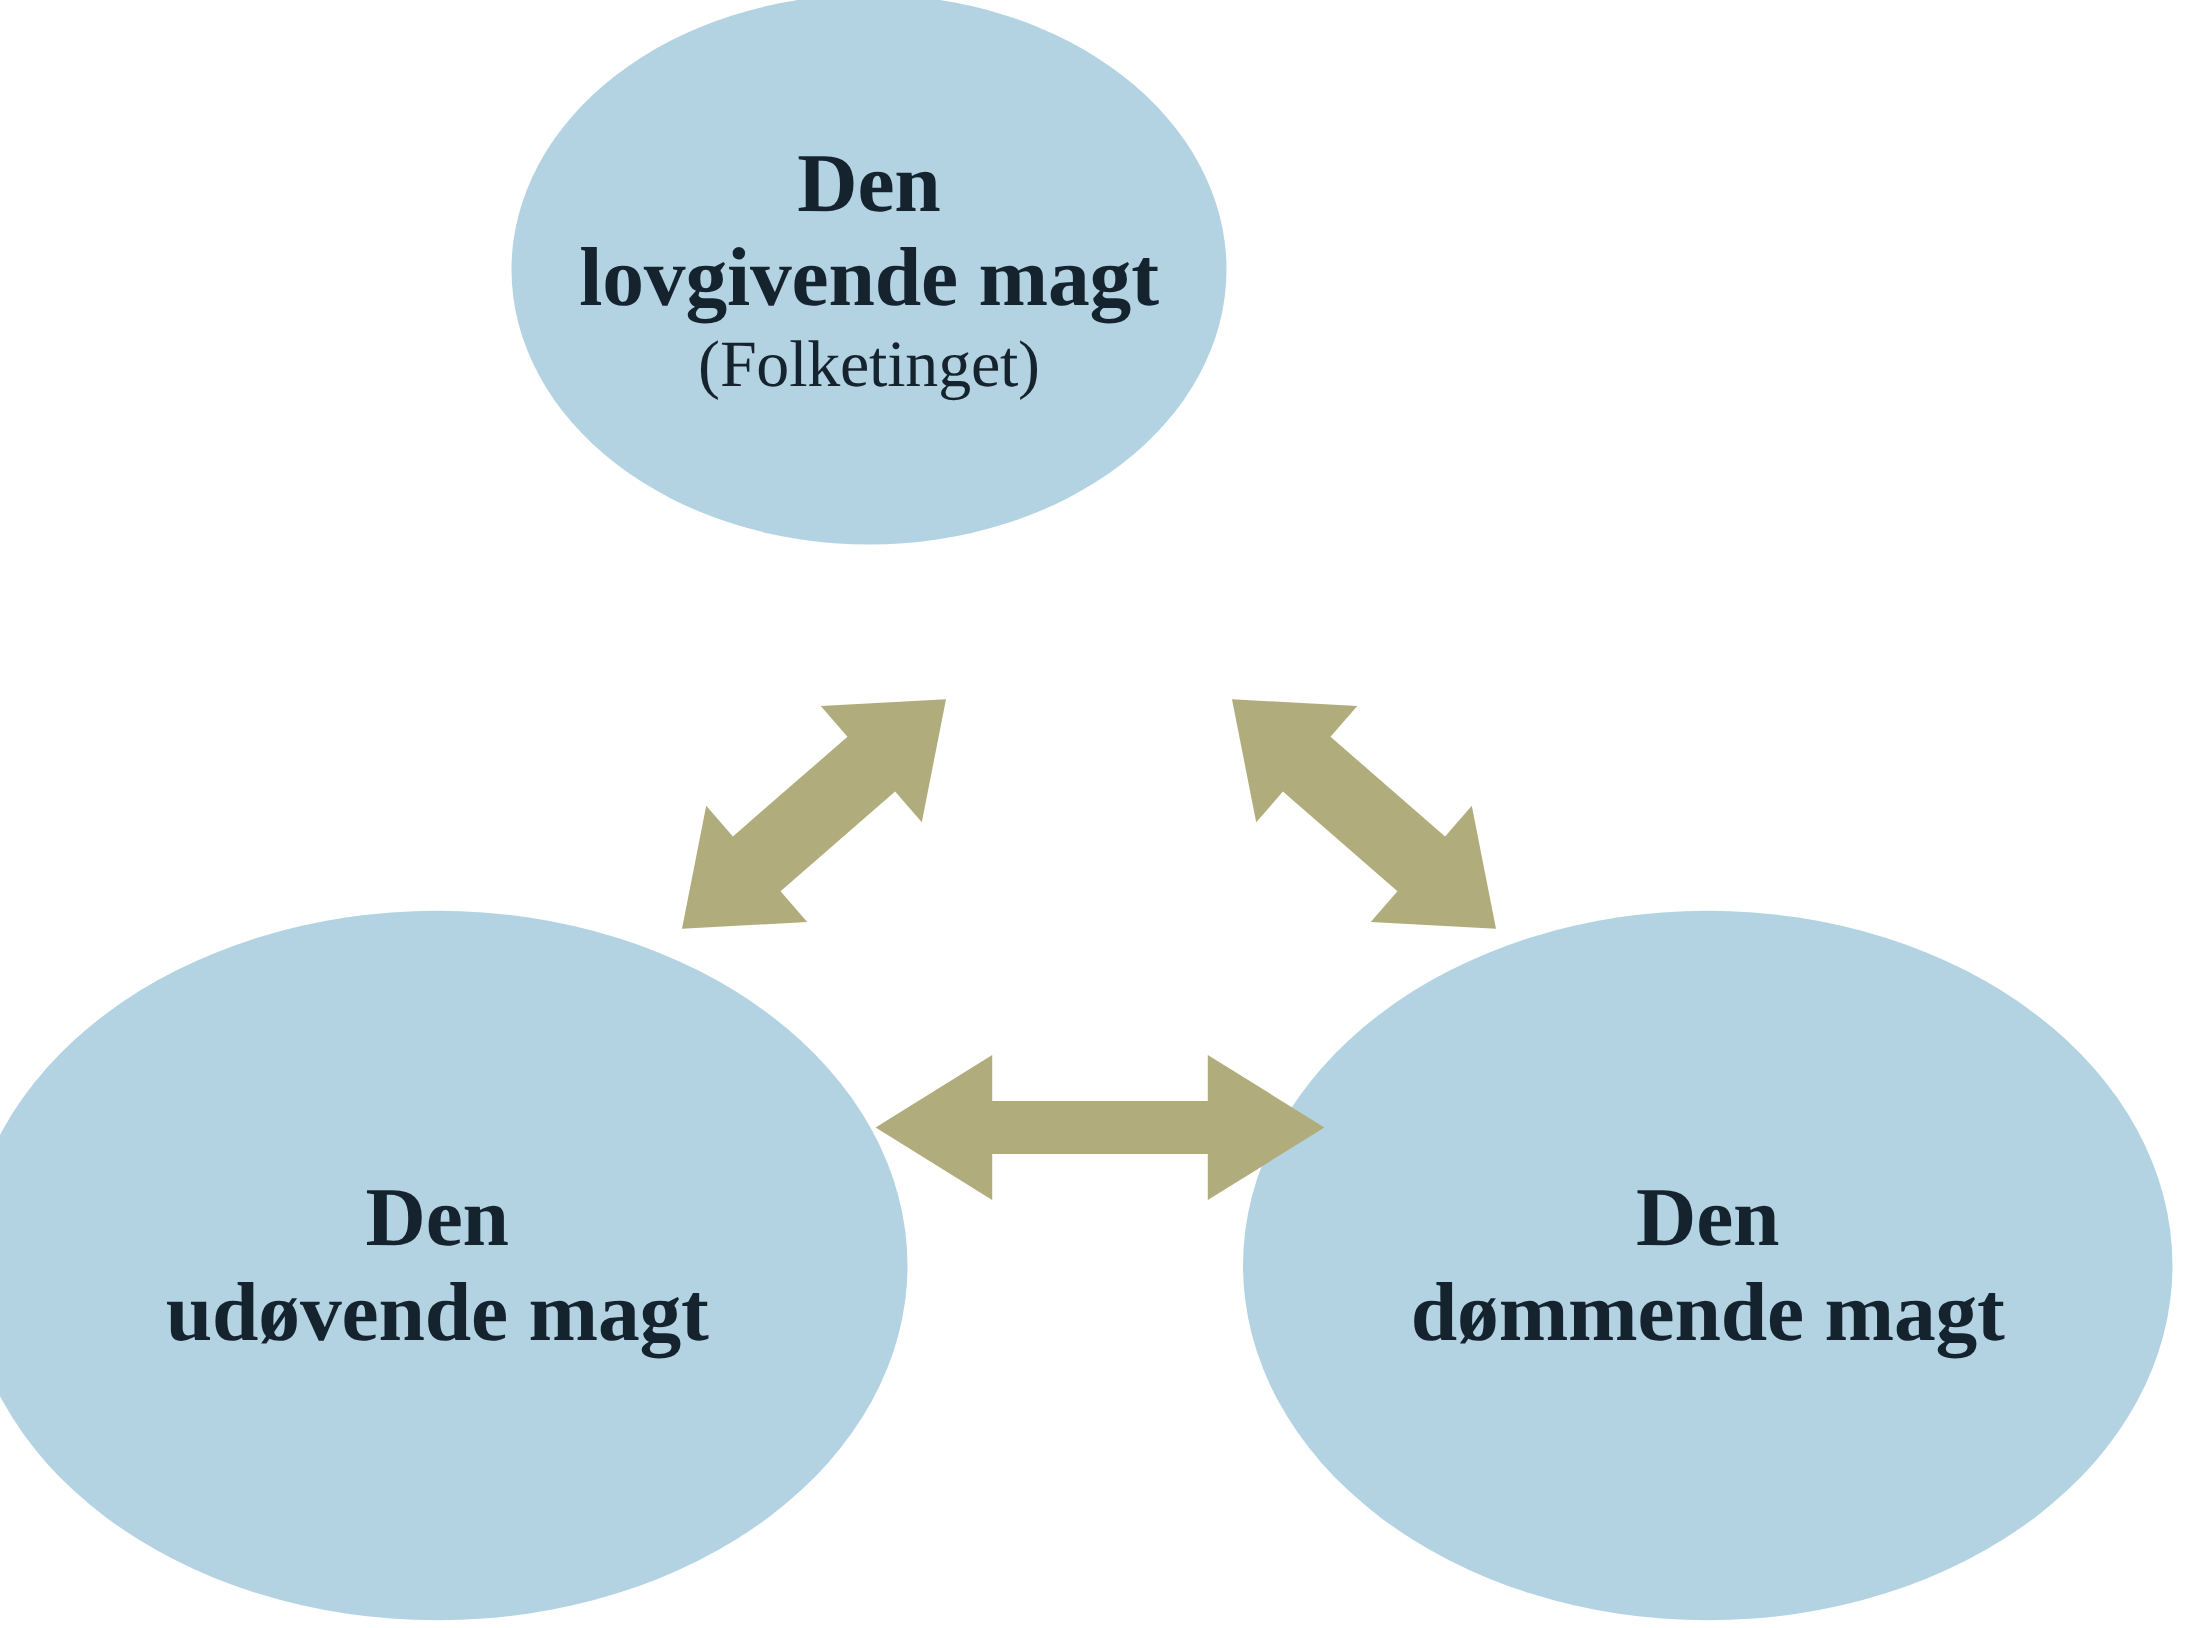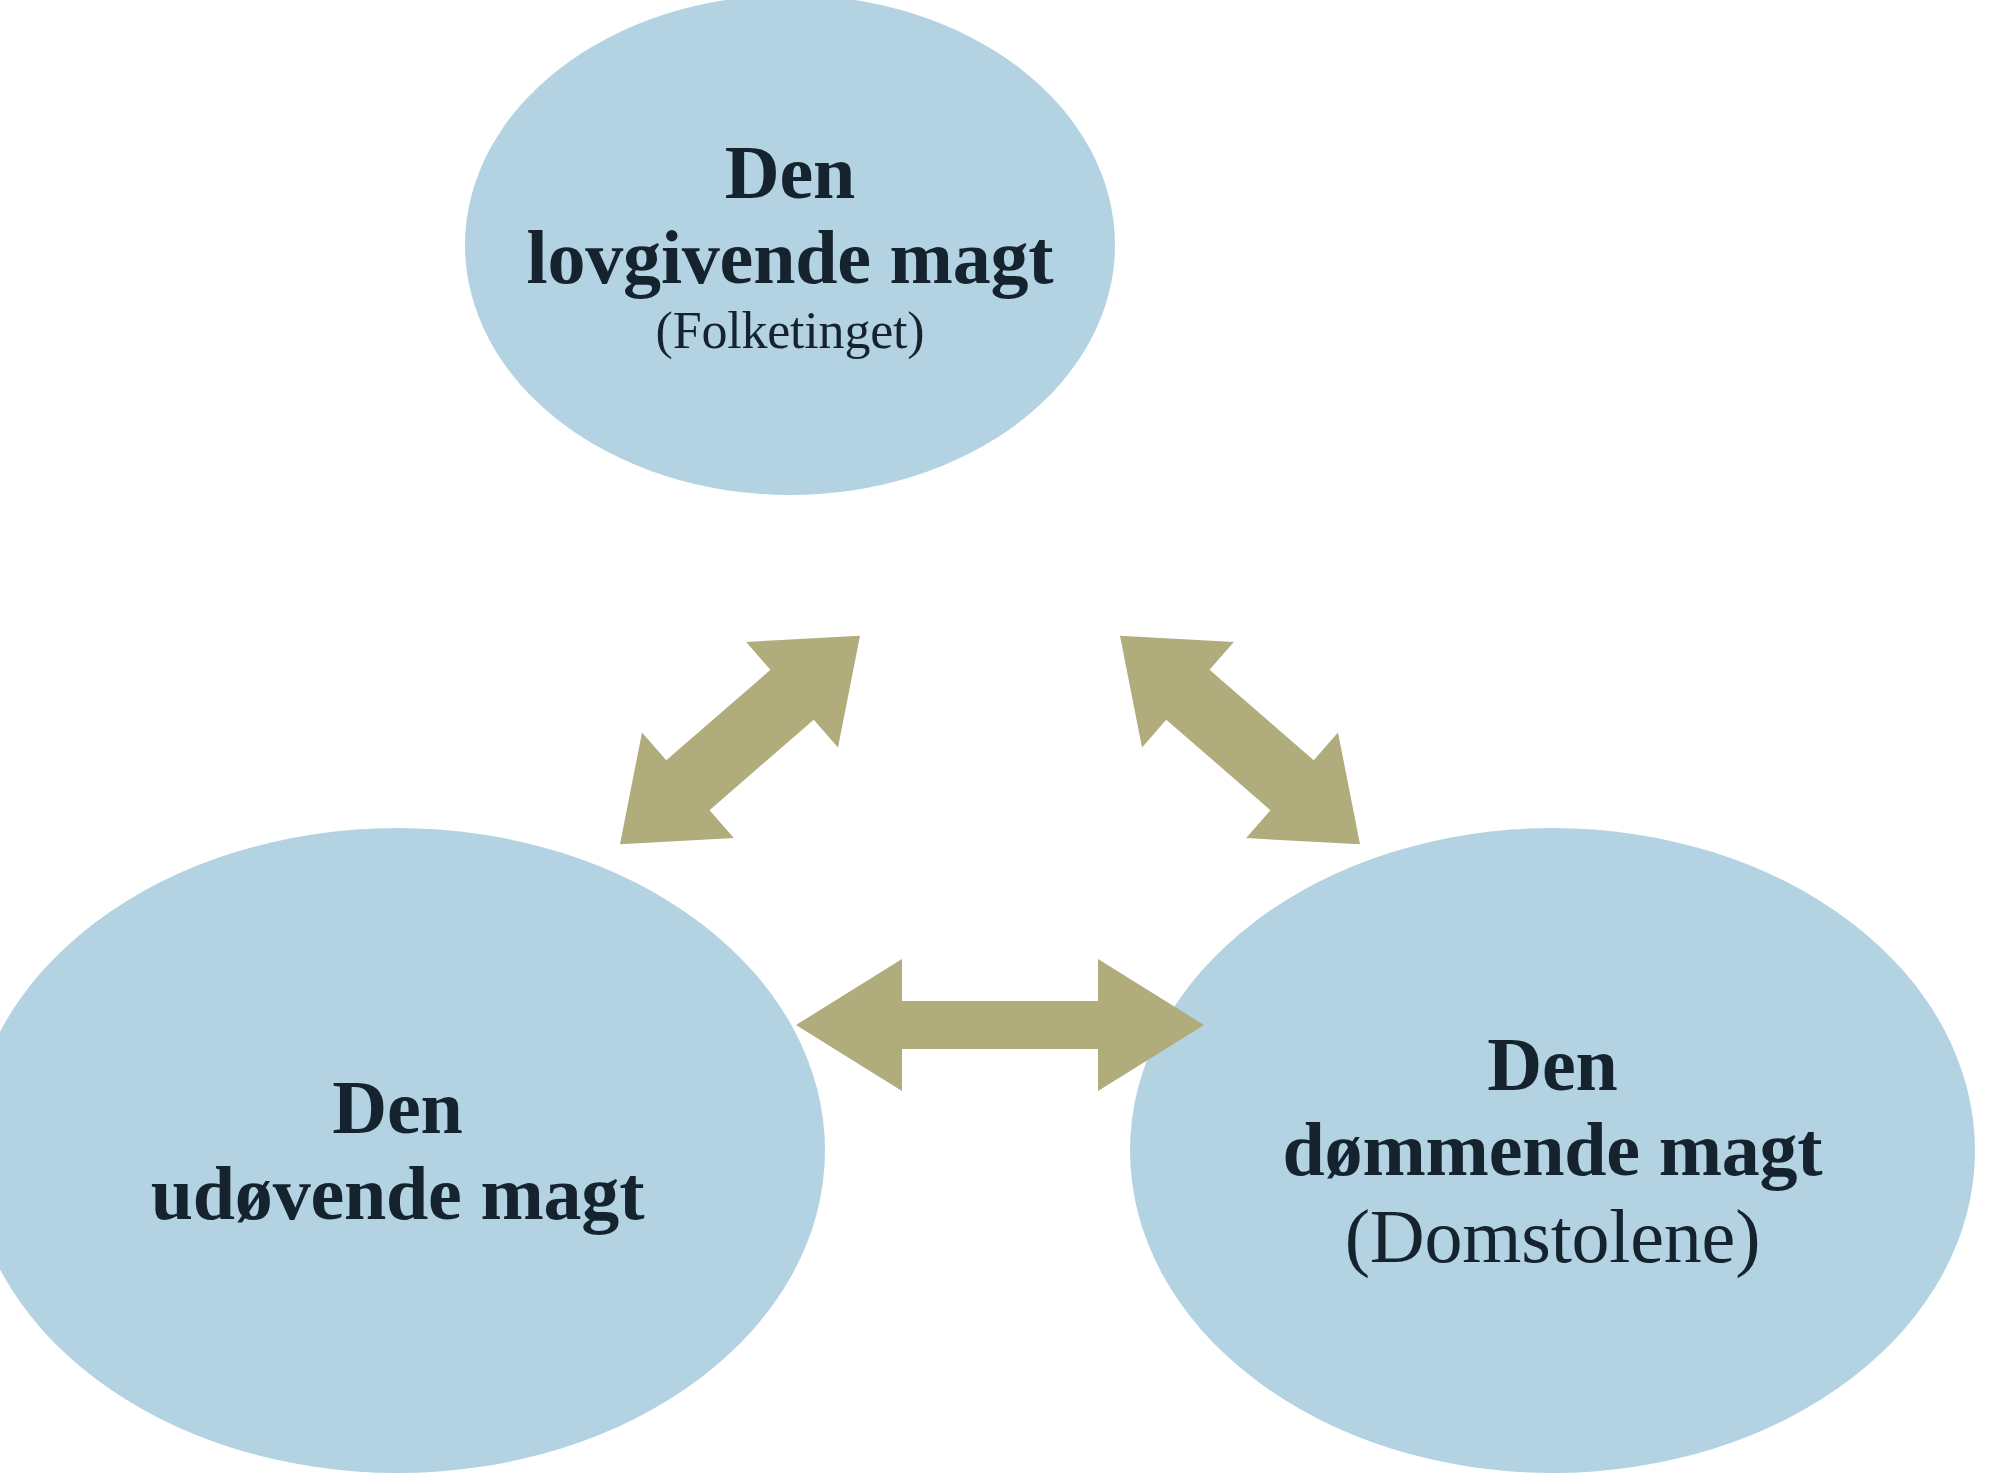--- a/index.html
+++ b/index.html
@@ -49,21 +49,21 @@
   }
 
   
   #node-legislative {
     left: 465px;
     top: -5px;
     width: 650px;
     height: 500px;
   }
   #node-legislative .node-title { font-size: 76px; }
-  #node-legislative .node-sub   { font-size: 52px; }
+  #node-legislative .node-sub   { font-size: 60px; }
 
   #node-executive {
     left: -30px;
     top: 828px;
     width: 855px;
     height: 645px;
   }
   #node-executive .node-title { font-size: 76px; }
   #node-executive .node-sub   { font-size: 76px; }
 
@@ -97,21 +97,20 @@
   </div>
 
   <div class="node" id="node-executive">
     <div class="node-title">Den
 udøvende magt</div>
   </div>
 
   <div class="node" id="node-judicial">
     <div class="node-title">Den
 dømmende magt</div>
-    <div class="node-sub">(Domstolene)</div>
   </div>
 
   <svg class="arrow-svg" id="arrow-left-diag" width="330" height="290" viewBox="0 0 330 290">
     <g transform="rotate(-41 165 145)">
       <polygon fill="#b0ac7b" points="6,145 96,75 96,112 234,112 234,75 324,145 234,215 234,178 96,178 96,215"></polygon>
     </g>
   </svg>
 
   <svg class="arrow-svg" id="arrow-right-diag" width="330" height="290" viewBox="0 0 330 290">
     <g transform="rotate(41 165 145)">

